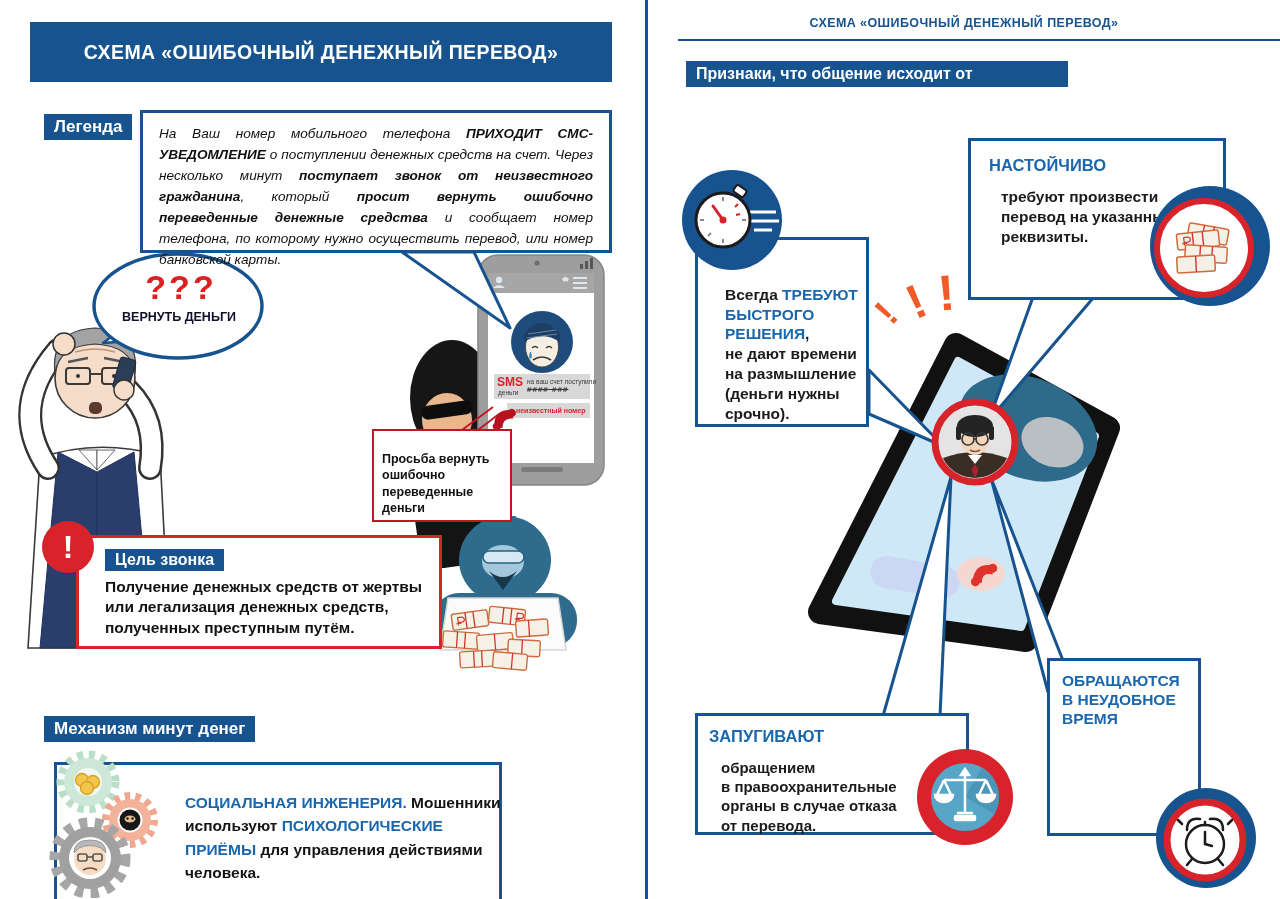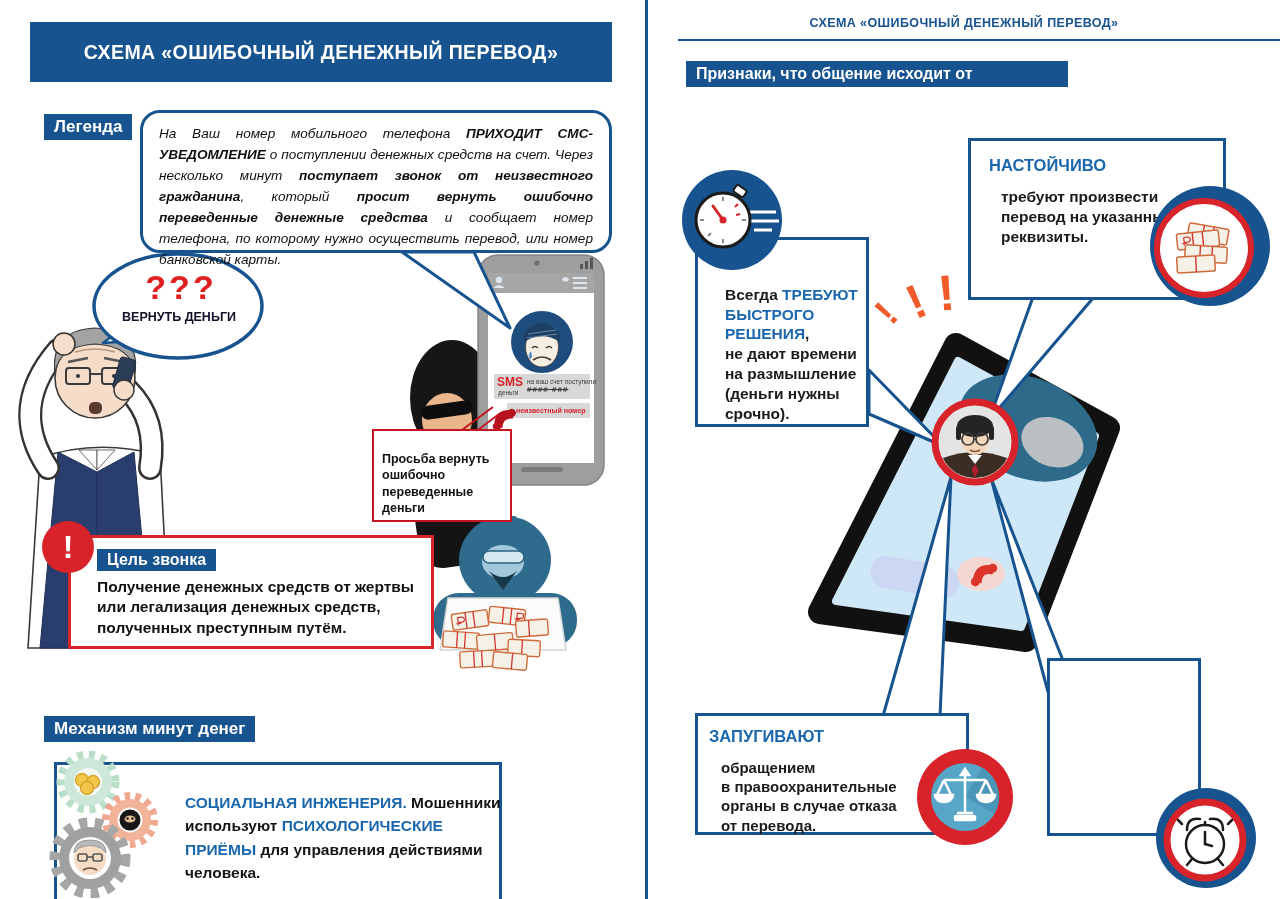--- a/index.html
+++ b/index.html
@@ -188,21 +188,21 @@
       </g>
     </svg>
 
     <div class="abs z2 navy-bg titlebar" style="left:30px;top:22px;width:582px;height:60px;">
       <span>СХЕМА «ОШИБОЧНЫЙ ДЕНЕЖНЫЙ ПЕРЕВОД»</span>
     </div>
 
     <div class="abs z2 navy-bg taglabel" style="left:44px;top:114px;">
       <span>Легенда</span>
     </div>
-    <div class="abs z2 legendbox" style="left:140px;top:110px;width:472px;height:143px;border-radius:20px;">
+    <div class="abs z2 legendbox" style="left:140px;top:110px;width:472px;height:143px;">
       <span><span>На Ваш номер мобильного телефона </span><span class="b">ПРИХОДИТ СМС-УВЕДОМЛЕНИЕ</span><span> о поступлении денежных средств на счет. Через несколько минут </span><span class="b">поступает звонок от неизвестного гражданина</span><span>, который </span><span class="b">просит вернуть ошибочно переведенные денежные средства</span><span> и сообщает номер телефона, по которому нужно осуществить перевод, или номер банковской карты.</span></span>
     </div>
 
     <div class="abs z2 qmarks" style="left:136px;top:268px;width:90px;text-align:center;">
       <span>???</span>
     </div>
     <div class="abs z2 bubblelabel" style="left:114px;top:310px;width:130px;">
       <span>ВЕРНУТЬ ДЕНЬГИ</span>
     </div>
 
@@ -224,21 +224,21 @@
 
     <div class="abs z2 notebox" style="left:372px;top:429px;width:140px;">
       <span style="white-space:pre-line;">Просьба вернуть
 ошибочно
 переведенные деньги</span>
     </div>
 
     <div class="abs z3 alertcircle" style="left:42px;top:521px;">
       <span>!</span>
     </div>
-    <div class="abs z2 goalbox" style="left:68px;top:535px;width:366px;height:114px;">
+    <div class="abs z2 goalbox" style="left:76px;top:535px;width:366px;height:114px;">
       <div class="navy-bg" style="display:inline-block;margin:11px 0 0 26px;padding:2px 10px;font-weight:bold;font-size:16px;">
         <span>Цель звонка</span>
       </div>
       <div class="goalbody" style="margin:6px 12px 0 26px;width:336px;">
         <span>Получение денежных средств от жертвы или легализация денежных средств, полученных преступным путём.</span>
       </div>
     </div>
 
     <div class="abs z2 navy-bg taglabel" style="left:44px;top:716px;">
       <span>Механизм минут денег</span>
@@ -370,20 +370,23 @@
 
     <div class="abs z2 callout" style="left:47px;top:713px;width:274px;height:122px;padding:11px 11px;">
       <p class="co-h" style="margin-bottom:4px;">ЗАПУГИВАЮТ</p>
       <p class="co-b" style="font-size:15px;">обращением
 в правоохранительные
 органы в случае отказа
 от перевода.</p>
     </div>
 
     <div class="abs z2 callout" style="left:399px;top:658px;width:154px;height:178px;padding:11px 12px;">
+      <p class="co-h" style="font-size:15.5px;margin-bottom:4px;line-height:1.22;">ОБРАЩАЮТСЯ
+В НЕУДОБНОЕ
+ВРЕМЯ</p>
     </div>
 
     <svg class="abs z3" style="left:30px;top:166px;" width="108" height="108" viewBox="0 0 108 108">
       <circle cx="54" cy="54" r="50" fill="#17538f"></circle>
       <line x1="68" y1="46" x2="98" y2="46" stroke="#fff" stroke-width="3"></line>
       <line x1="72" y1="55" x2="101" y2="55" stroke="#fff" stroke-width="3"></line>
       <line x1="76" y1="64" x2="94" y2="64" stroke="#fff" stroke-width="3"></line>
       <g transform="rotate(35 62 25)">
           <rect x="56" y="21" width="12" height="8" rx="2" fill="#fff" stroke="#1b1b1b" stroke-width="2"></rect>
         </g>

